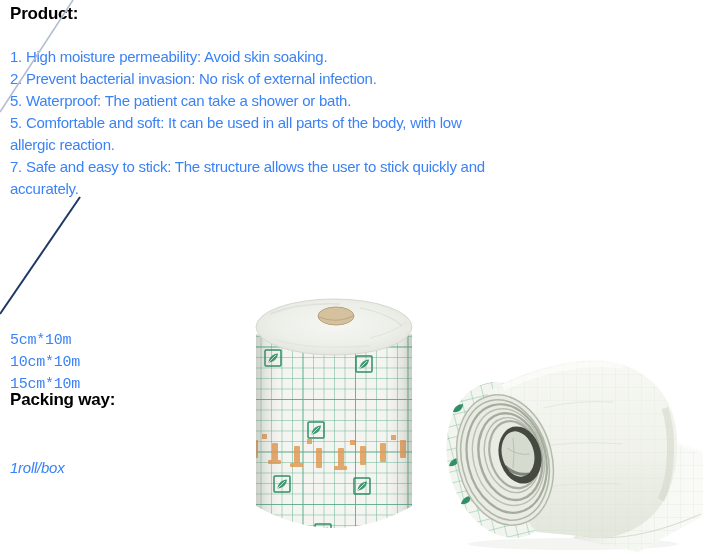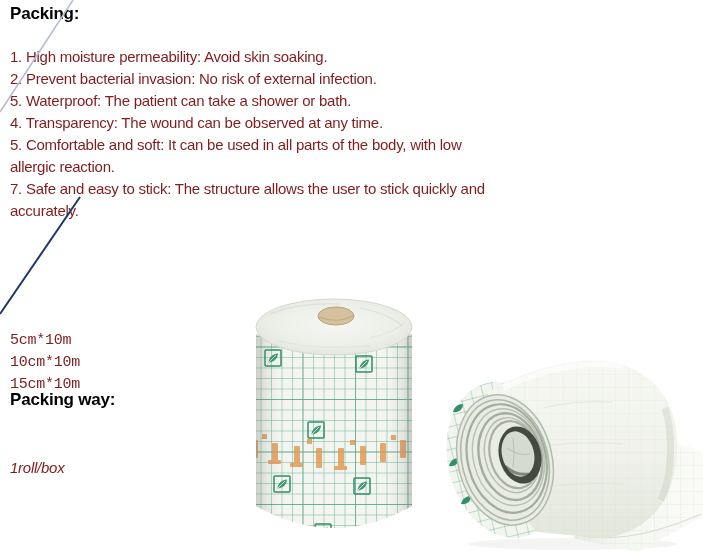--- a/index.html
+++ b/index.html
@@ -6,39 +6,38 @@
   .stage{
     position:relative;width:703px;height:552px;background:#ffffff;overflow:hidden;
     font-family:"Liberation Sans", sans-serif;color:#1d1d1d;
   }
   .abs{position:absolute;}
   .heading{
     font-size:17px;font-weight:700;letter-spacing:-0.2px;color:#000;
     white-space:nowrap;
   }
   .bodytext{
-    font-size:15px;line-height:22px;letter-spacing:-0.25px;color:#7f1d1d;
+    font-size:15px;line-height:22px;letter-spacing:-0.25px;color:#3b82f6;
   }
   .feature-item{white-space:pre-line;}
   .size-option{white-space:nowrap;}
   #line-overlay{pointer-events:none;z-index:6;}
   .photo{z-index:2;}
 </style>
 </head>
 <body>
 
 <div class="stage">
 
-  <div class="abs heading" style="left:10px;top:4px;">Packing:</div>
+  <div class="abs heading" style="left:10px;top:4px;">Product:</div>
 
   <div class="abs bodytext" style="left:10px;top:46px;width:640px;">
     <div class="feature-item">1. High moisture permeability: Avoid skin soaking.</div>
     <div class="feature-item">2. Prevent bacterial invasion: No risk of external infection.</div>
     <div class="feature-item">5. Waterproof: The patient can take a shower or bath.</div>
-    <div class="feature-item">4. Transparency: The wound can be observed at any time.</div>
     <div class="feature-item">5. Comfortable and soft: It can be used in all parts of the body, with low
 allergic reaction.</div>
     <div class="feature-item">7. Safe and easy to stick: The structure allows the user to stick quickly and
 accurately.</div>
   </div>
 
 
   <div class="abs bodytext" style="left:10px;top:330px;font-family:Liberation Mono, monospace;">
     <div class="size-option">5cm*10m</div>
     <div class="size-option">10cm*10m</div>

